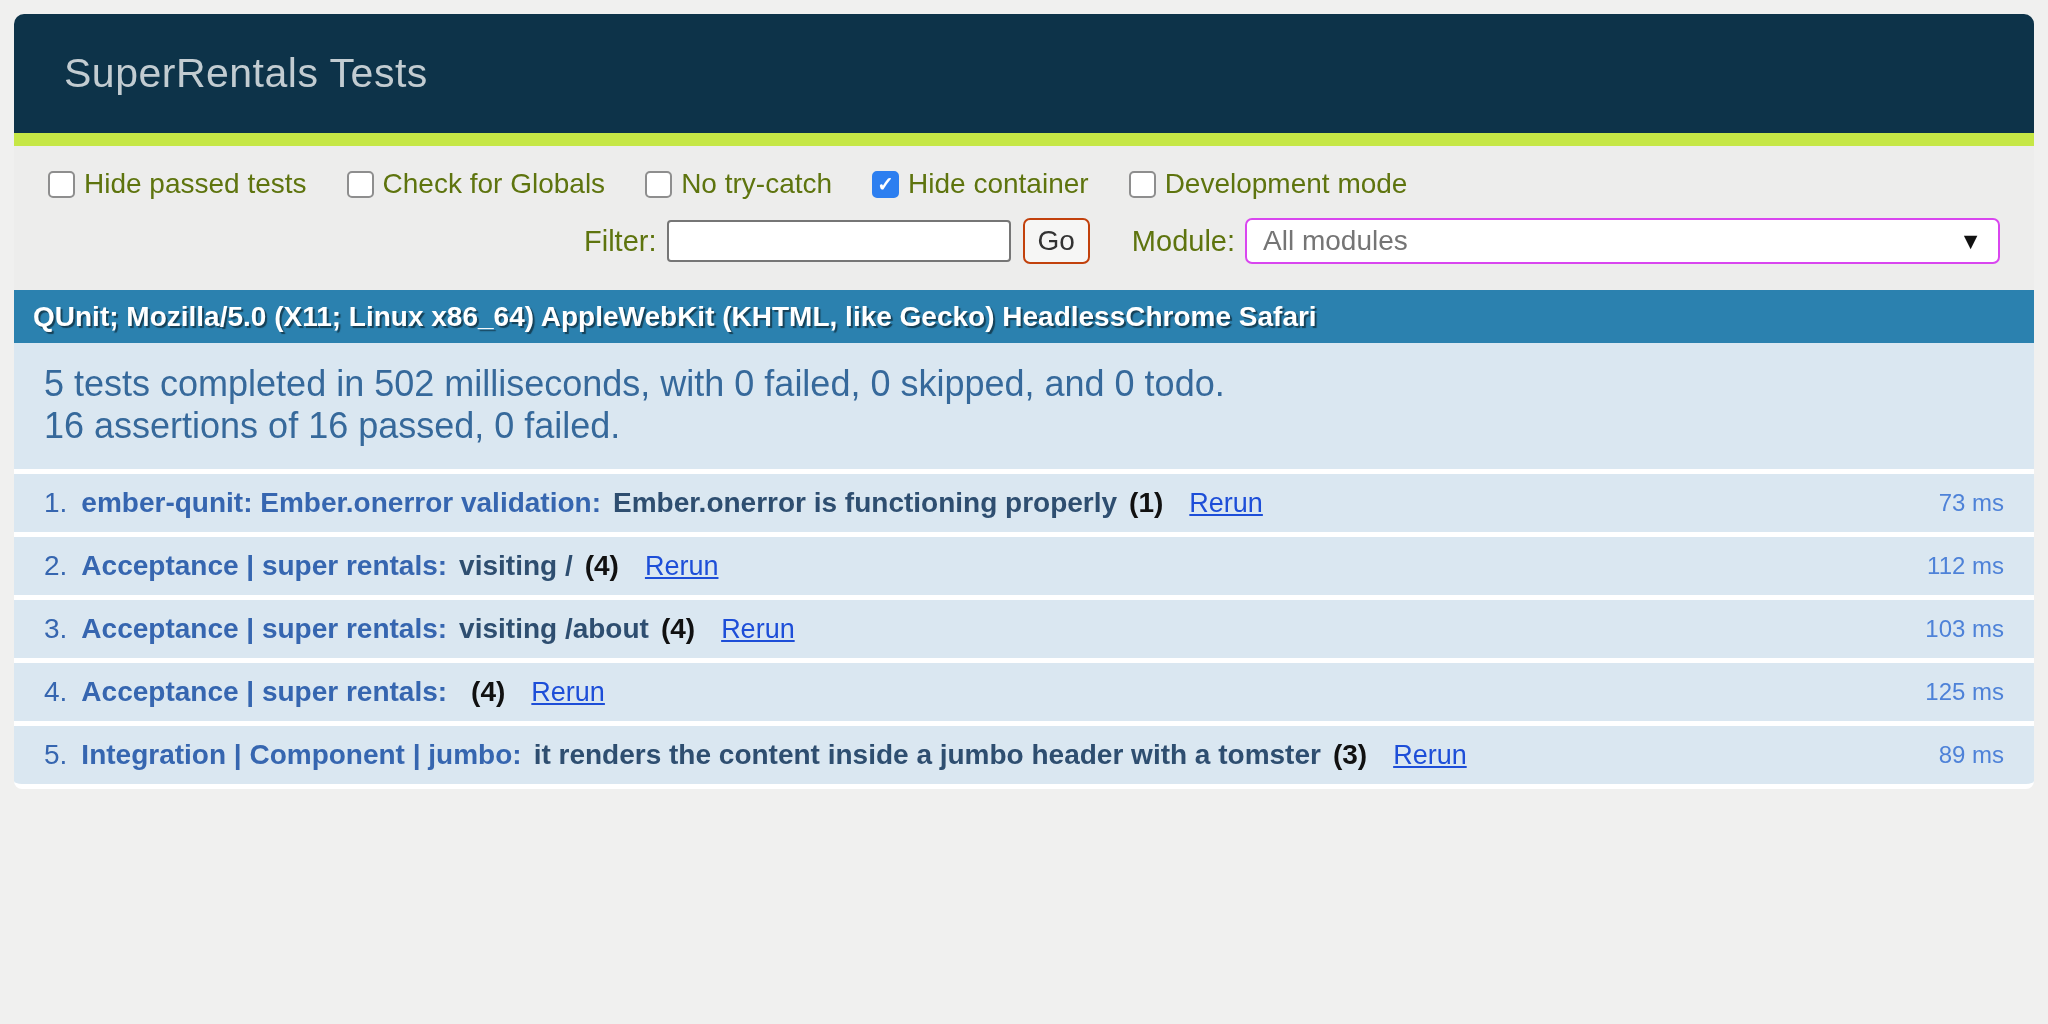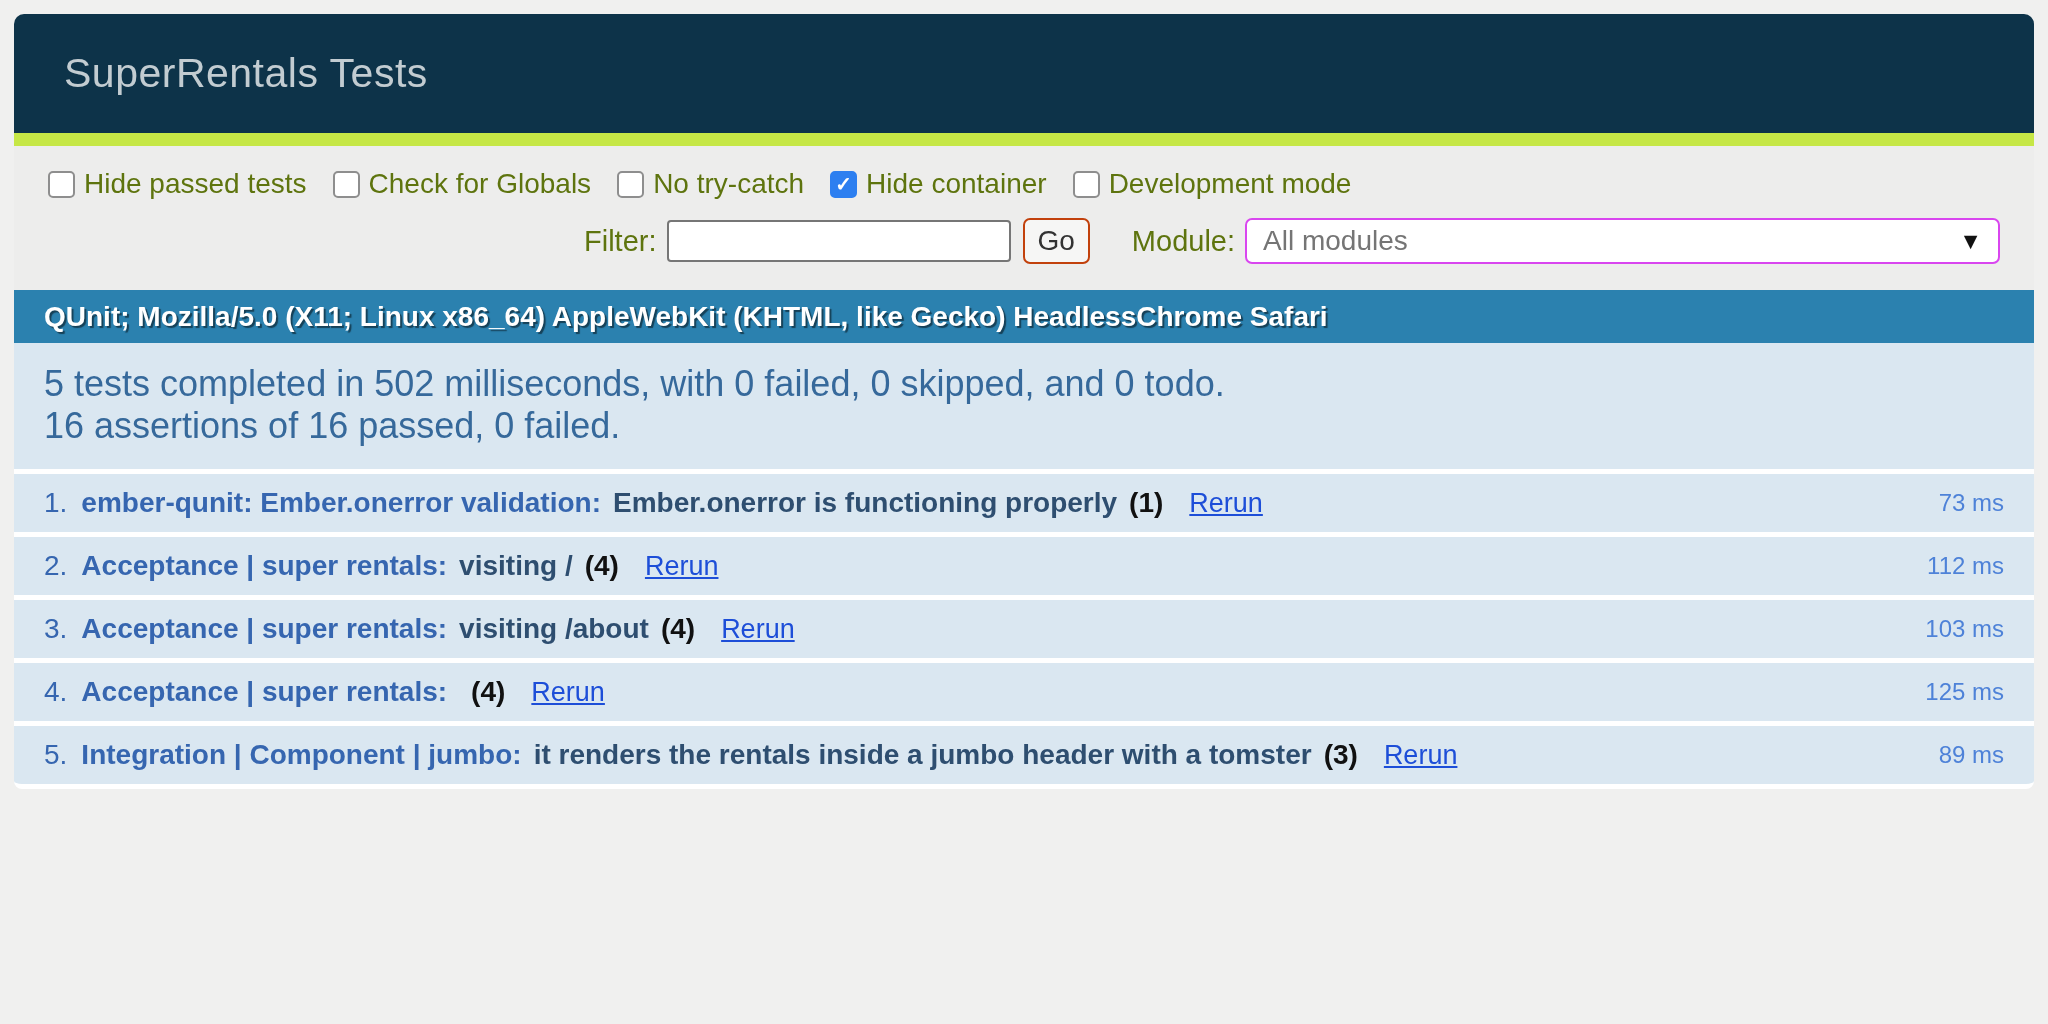--- a/index.html
+++ b/index.html
@@ -24,21 +24,21 @@
     padding-left: 50px;
     font-size: 41px;
     font-weight: 400;
     letter-spacing: 0.5px;
   }
   
   .qunit-banner { height: 13px; background: #C6E746; }
   
   .toolbar { background: #EDEDEC; padding: 22px 34px 26px 34px; }
   .cb-row {
-    display: flex; align-items: flex-start; gap: 26px;
+    display: flex; align-items: flex-start; gap: 40px;
     font-size: 28px; color: #5E740E;
   }
   .cb-item { display: flex; align-items: center; gap: 9px; cursor: pointer; white-space: nowrap; }
   .checkbox {
     width: 27px; height: 27px; box-sizing: border-box;
     border: 2px solid #8E8E8E; border-radius: 5px;
     background: #FFFFFF;
     display: flex; align-items: center; justify-content: center;
     font-size: 20px; font-weight: bold; color: #FFFFFF;
     flex: none;
@@ -73,21 +73,21 @@
     display: flex; align-items: center; justify-content: space-between;
     padding: 0 16px;
     font-size: 28px; color: #757575;
     cursor: pointer;
   }
   .dropdown-arrow { color: #111111; font-size: 23px; }
   
   .useragent {
     background: #2B81AF;
     color: #FFFFFF; font-weight: bold; font-size: 28px;
-    padding: 0 30px;
+    padding: 0 19px;
     height: 53px; display: flex; align-items: center;
     text-shadow: 2px 2px 1px rgba(0,0,0,0.5);
   }
   
   .testresult {
     background: #DAE7F1;
     color: #36699B;
     font-size: 36px; line-height: 42px;
     padding: 20px 30px 22px 30px;
     border-bottom: 5px solid #FFFFFF;
@@ -210,21 +210,21 @@
         <span class="test-number">4.</span>
         <span class="module-name">Acceptance | super rentals:</span>
         <b class="counts">(4)</b>
         <a class="rerun">Rerun</a>
         <span class="runtime">125 ms</span>
       </li>
 
       <li class="test-row">
         <span class="test-number">5.</span>
         <span class="module-name">Integration | Component | jumbo:</span>
-        <span class="test-name">it renders the rentals inside a jumbo header with a tomster</span>
+        <span class="test-name">it renders the content inside a jumbo header with a tomster</span>
         <b class="counts">(3)</b>
         <a class="rerun">Rerun</a>
         <span class="runtime">89 ms</span>
       </li>
 
   </ol>
 
 </div>
 
 </body></html>

